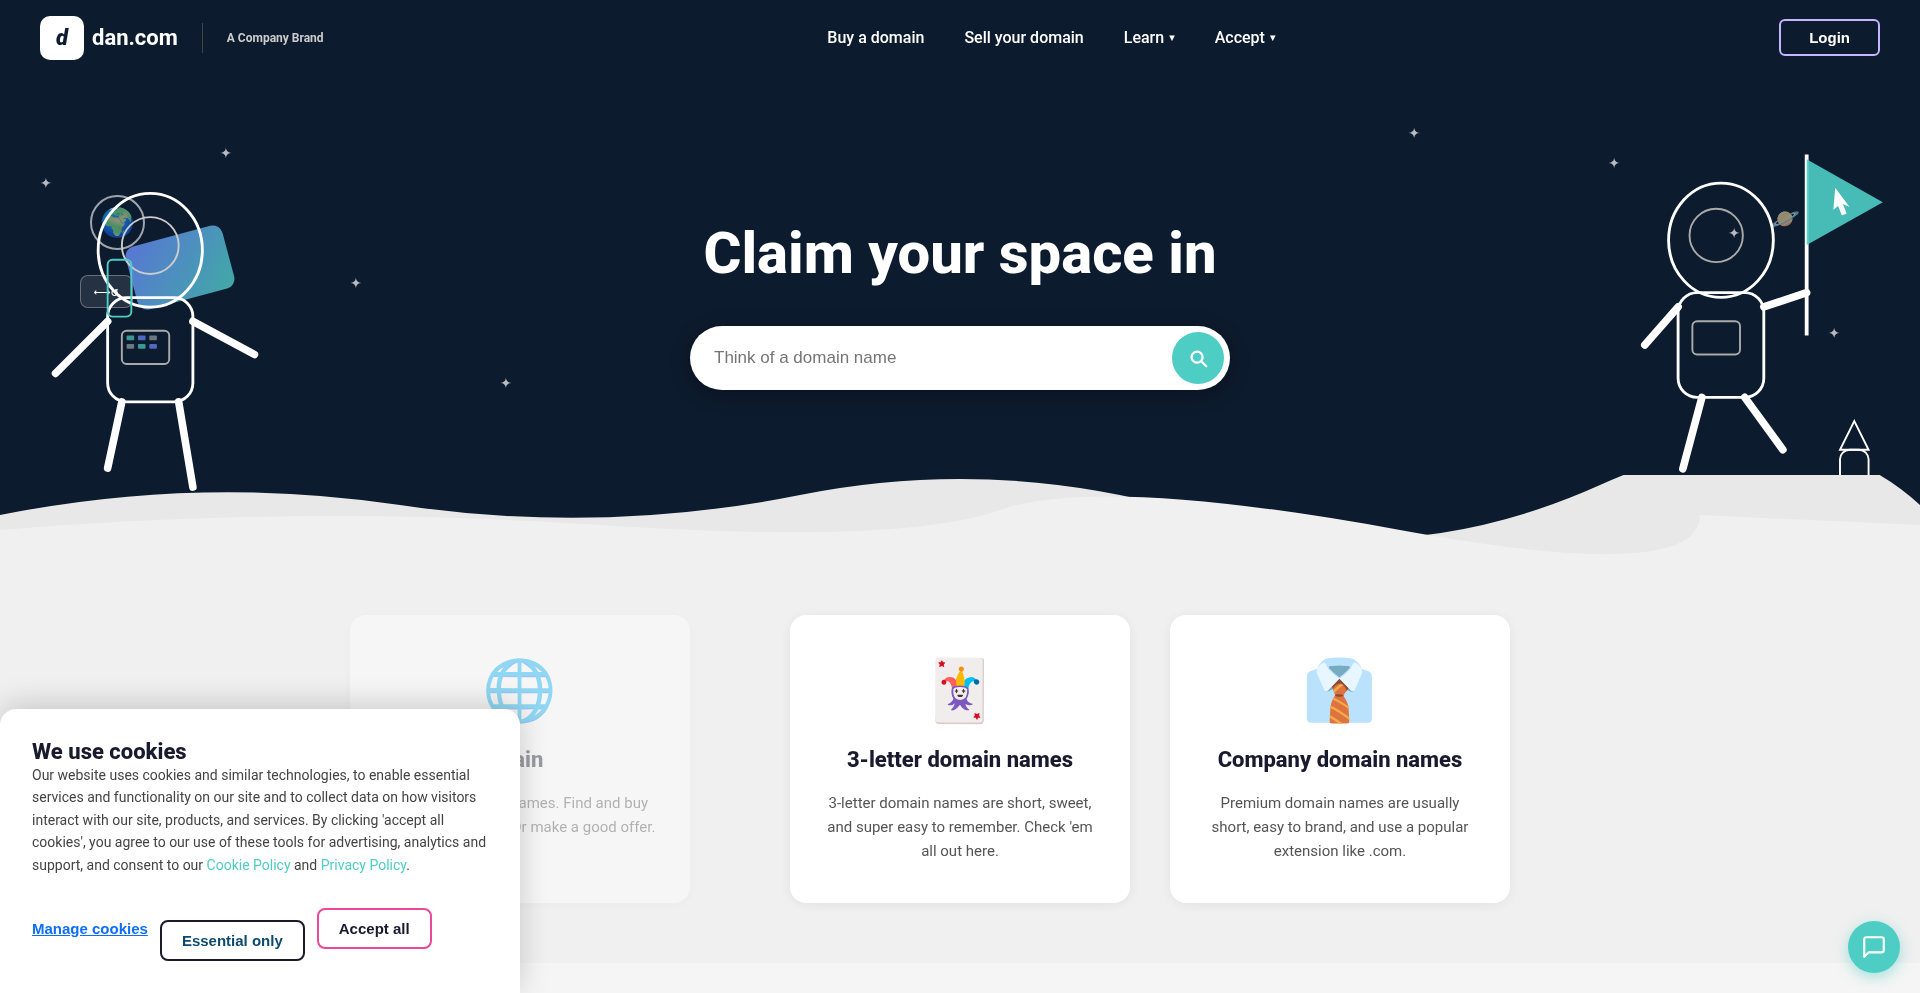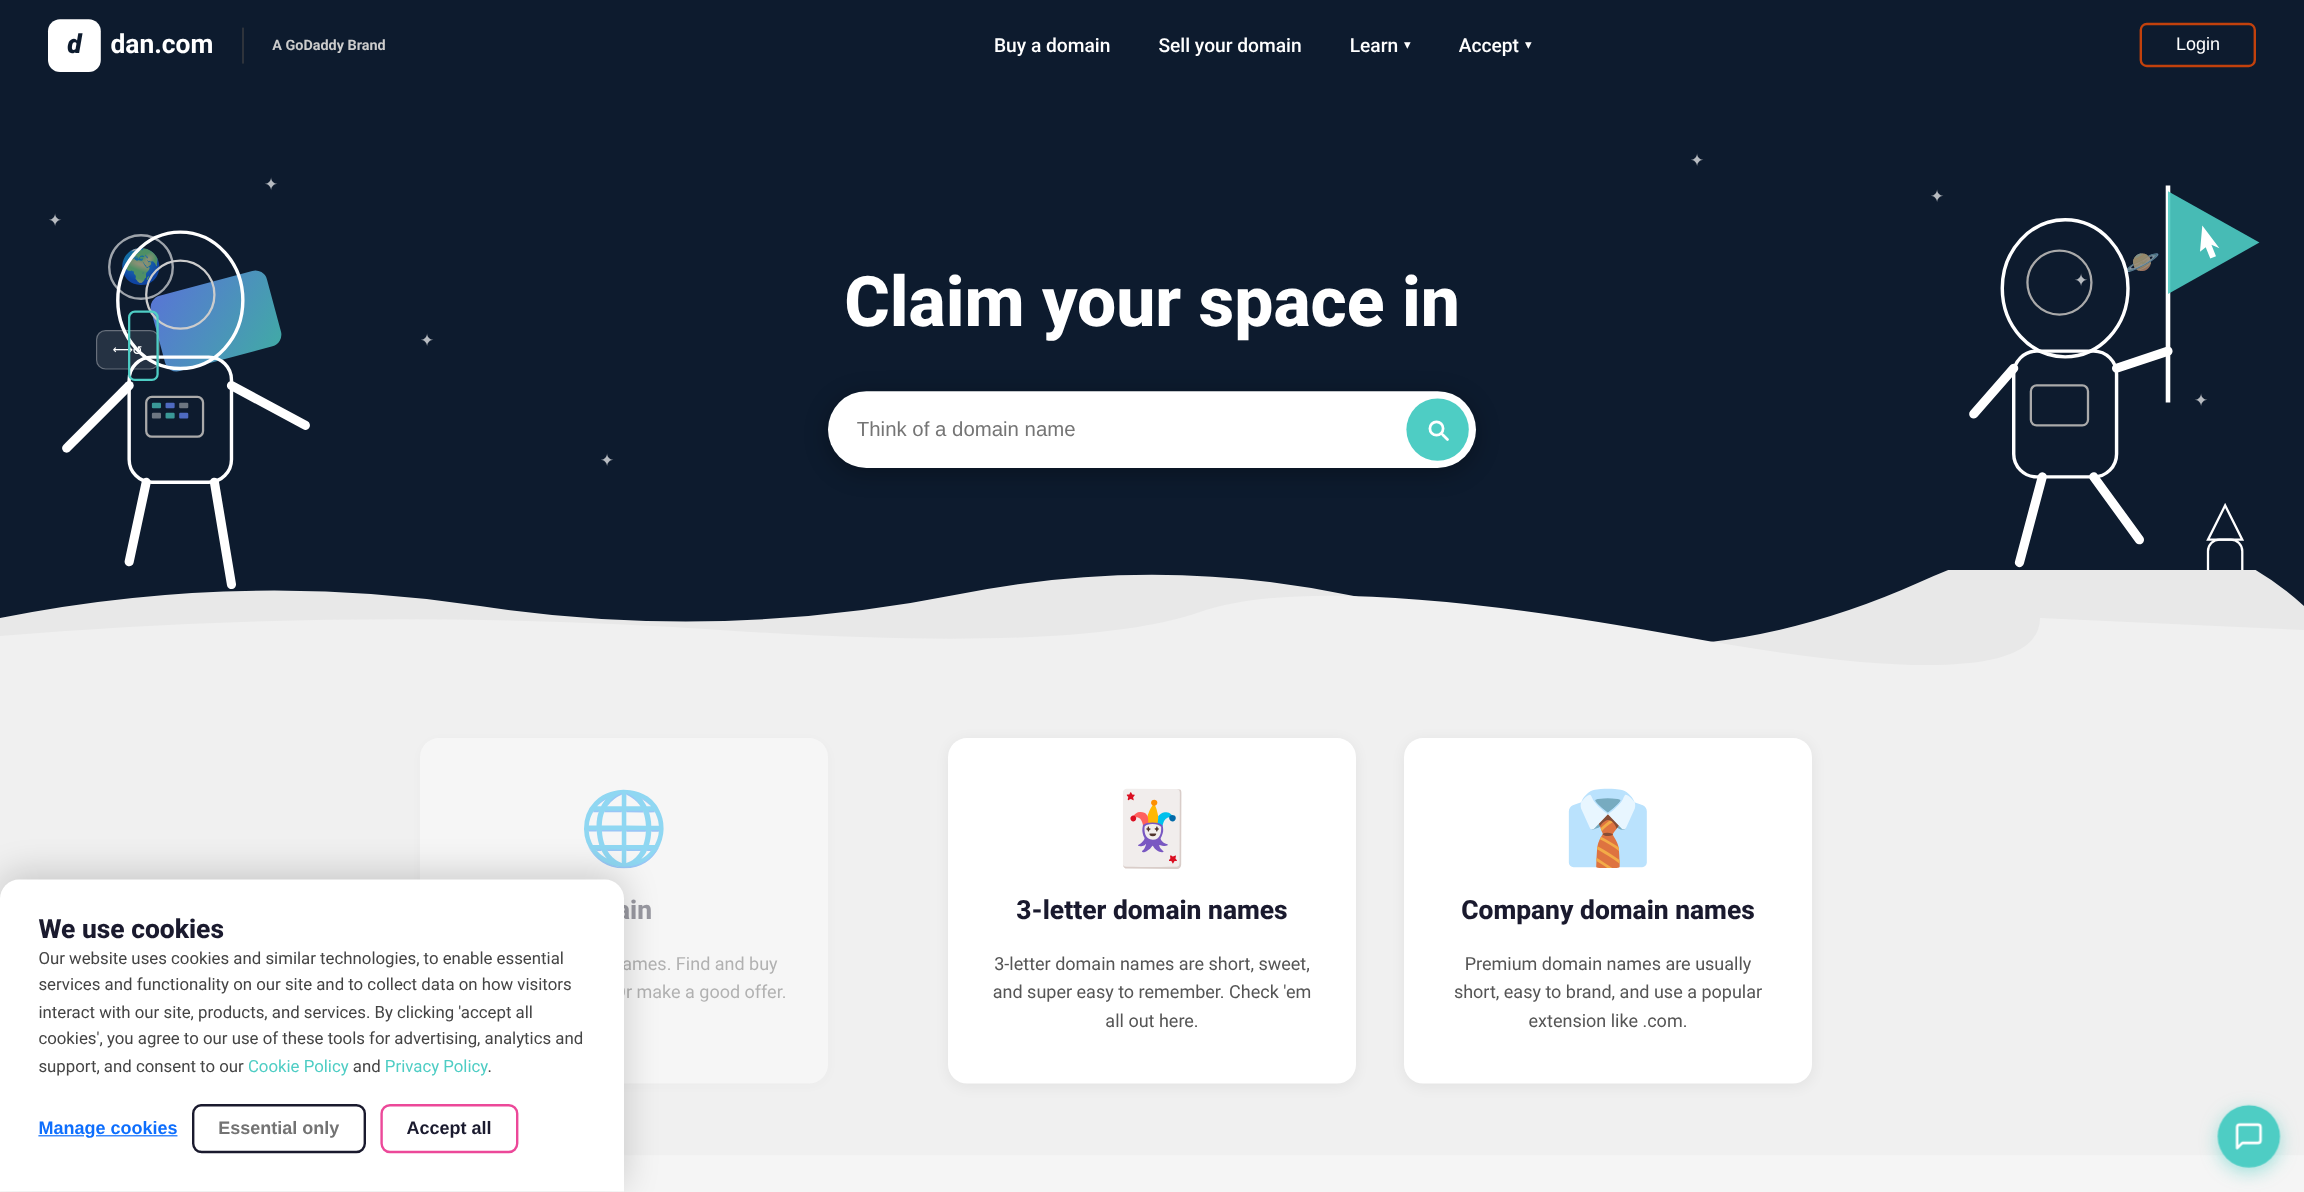--- a/index.html
+++ b/index.html
@@ -35,22 +35,22 @@
     .godaddy-brand span { font-weight: 700; }
 
     .nav-center { display: flex; align-items: center; gap: 40px; }
     .nav-link {
       color: #fff; text-decoration: none; font-size: 16px; font-weight: 500;
       display: flex; align-items: center; gap: 5px;
     }
     .chevron { font-size: 11px; }
 
     .login-btn {
-      border: 2px solid #c2410c; color: #fff; background: transparent;
-      padding: 8px 28px; border-radius: 6px; font-size: 15px; font-weight: 400;
+      border: 2px solid #c4b5fd; color: #fff; background: transparent;
+      padding: 8px 28px; border-radius: 6px; font-size: 15px; font-weight: 700;
       cursor: pointer;
     }
 
     
     .hero {
       background: #0d1b2e;
       min-height: 480px;
       position: relative;
       display: flex;
       flex-direction: column;
@@ -178,22 +178,22 @@
     }
     .cookie-text a { color: #4ecdc4; text-decoration: none; }
     .cookie-buttons { display: flex; align-items: center; gap: 12px; flex-wrap: wrap; }
     .btn-manage {
       background: none; border: none; color: #0d6efd;
       font-size: 15px; font-weight: 600; cursor: pointer;
       text-decoration: underline; padding: 0;
     }
     .btn-essential {
       border: 2px solid #1a1a2e; background: #fff;
-      color: #737373; font-size: 15px; font-weight: 600;
-      padding: 10px 20px; border-radius: 8px; cursor: pointer;
+      color: #0c4a6e; font-size: 15px; font-weight: 600;
+      padding: 10px 20px; border-radius: 8px; cursor: pointer; margin-top: 24px;
     }
     .btn-accept {
       border: 2px solid #ec4899; background: #fff;
       color: #1a1a2e; font-size: 15px; font-weight: 600;
       padding: 10px 20px; border-radius: 8px; cursor: pointer;
     }
 
     
     .chat-bubble {
       position: fixed;
@@ -235,21 +235,21 @@
 <nav>
   <div class="nav-left">
     <a class="dan-logo" href="#">
       <div class="logo-icon">
         <span>d</span>
       </div>
       <span class="logo-text">dan.com</span>
     </a>
     <div class="logo-divider"></div>
     <div class="godaddy-brand">
-      <span>A </span><span style="font-weight:700">GoDaddy</span><span> Brand</span>
+      <span>A </span><span style="font-weight:700">Company</span><span> Brand</span>
     </div>
   </div>
 
   <div class="nav-center">
     <a class="nav-link" href="#">
       <span>Buy a domain</span>
     </a>
     <a class="nav-link" href="#">
       <span>Sell your domain</span>
     </a>

